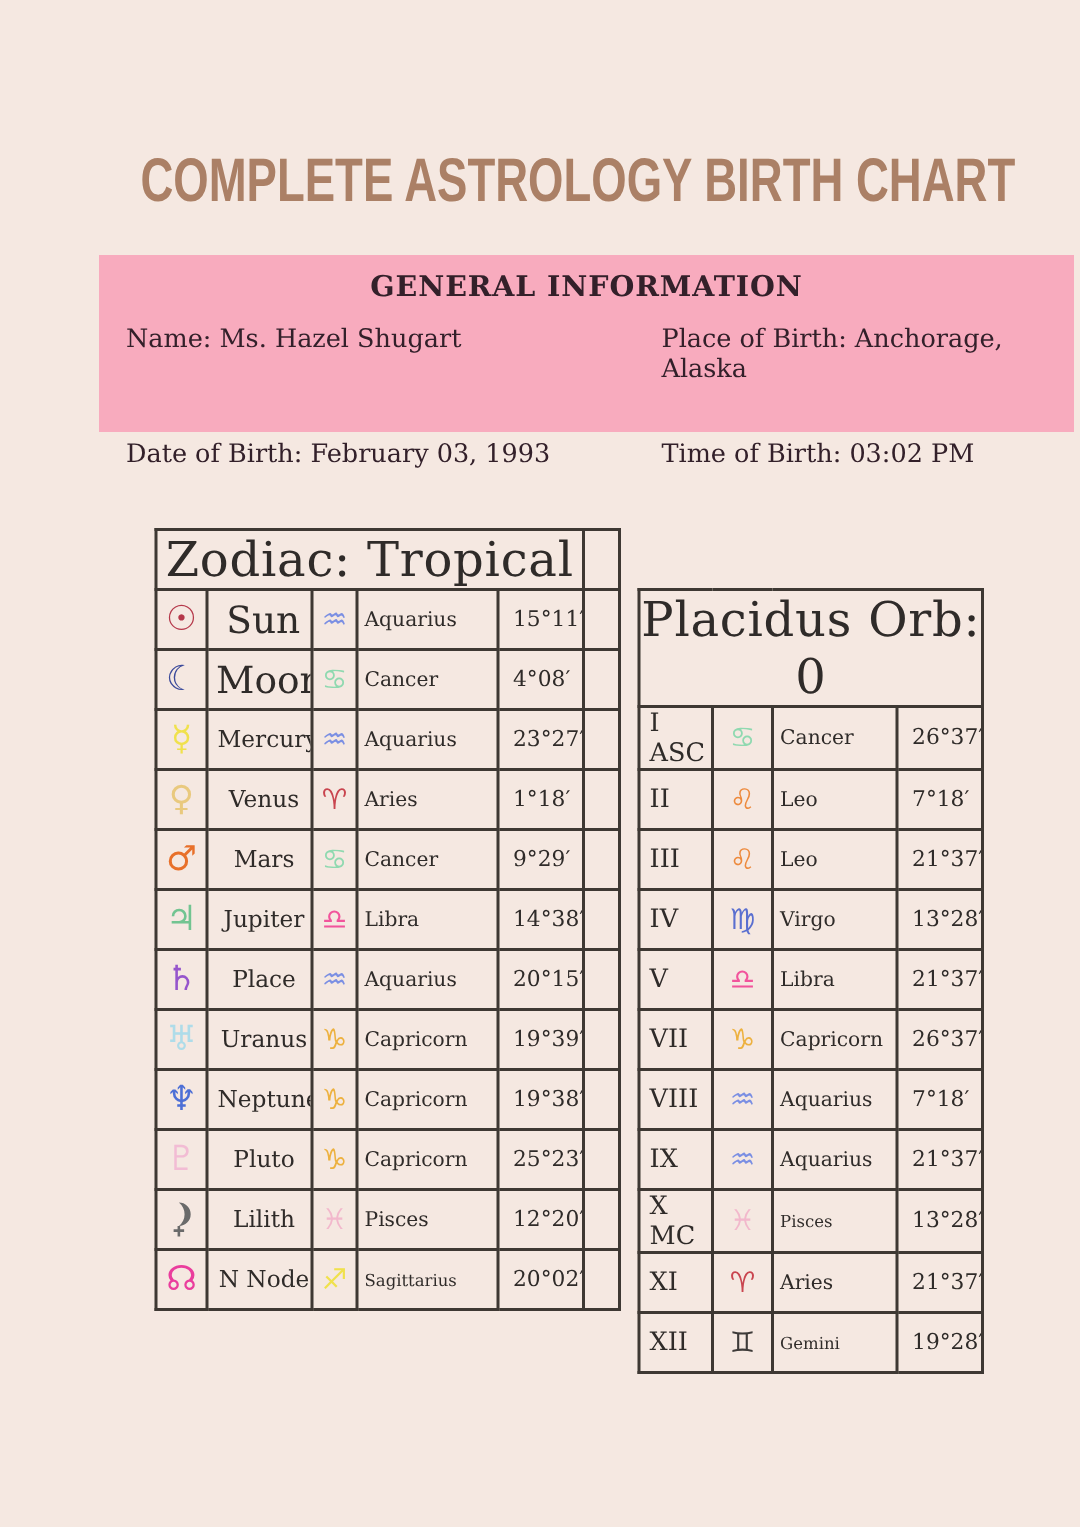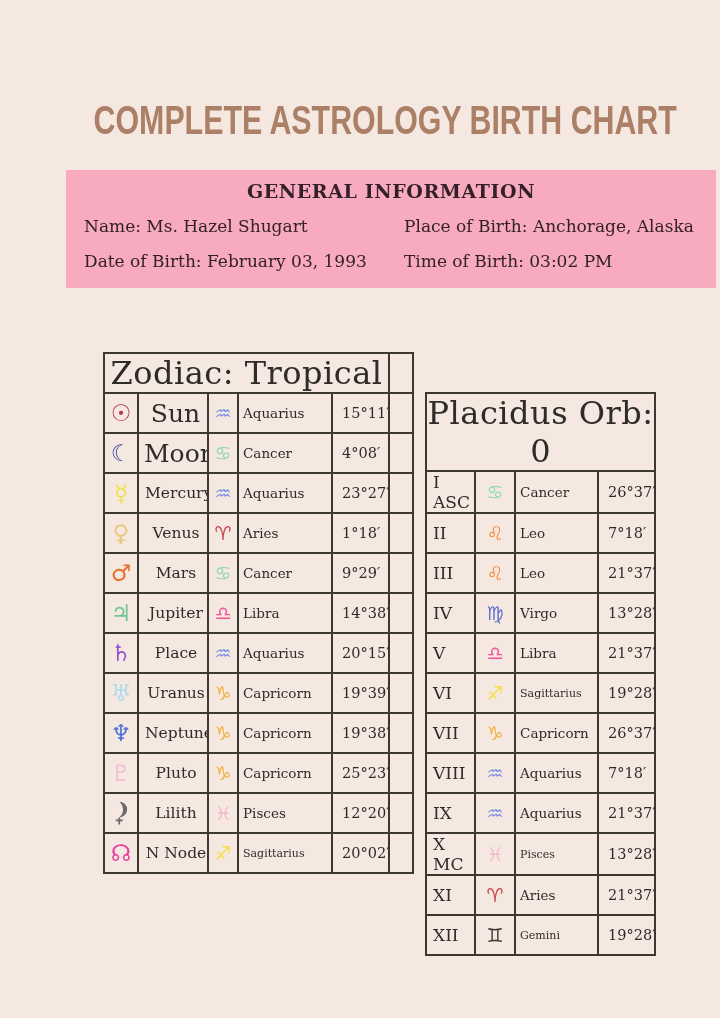--- a/index.html
+++ b/index.html
@@ -26,21 +26,21 @@
     margin-left:36px;
   }
   .panel-heading {
     text-align:center; padding-top:10px;
     font-size:19px; font-weight:bold; letter-spacing:0.6px;
     color:#33202a;
   }
   .panel-grid {
     display:grid; grid-template-columns:320px 1fr;
     padding-left:18px; margin-top:14px; row-gap:15px;
-    font-size:17px; color:#33202a;
+    font-size:17px; color:#33202a;gap:37px;
   }
   .tables {
     position:absolute; left:103px; top:352px;
     display:flex; gap:11px; align-items:flex-start;
   }
   table { border-collapse:collapse; table-layout:fixed; }
   td,th { border:2px solid #3e3833; padding:0; overflow:hidden; }
   .tz { width:309px; }
   .th { width:229px;margin-top:40px; }
   th.thead { height:34px; font-size:32px; font-weight:normal; text-align:center; letter-spacing:0.5px; }
@@ -283,28 +283,20 @@
     </tr>
     <tr>
       <td class="c-house">V</td>
       <td>
             <span class="sglyph" style="color: rgb(242, 84, 156);">♎</span>
           </td>
       <td class="c-sname">Libra</td>
       <td class="c-deg">21°37′</td>
     </tr>
     <tr>
-      <td class="c-house">VI</td>
-      <td>
-            <span class="sglyph" style="color: rgb(240, 225, 76);">♐</span>
-          </td>
-      <td class="c-sname sm">Sagittarius</td>
-      <td class="c-deg">19°28′</td>
-    </tr>
-    <tr>
       <td class="c-house">VII</td>
       <td>
             <span class="sglyph" style="color: rgb(237, 177, 63);">♑</span>
           </td>
       <td class="c-sname">Capricorn</td>
       <td class="c-deg">26°37′</td>
     </tr>
     <tr>
       <td class="c-house">VIII</td>
       <td>

